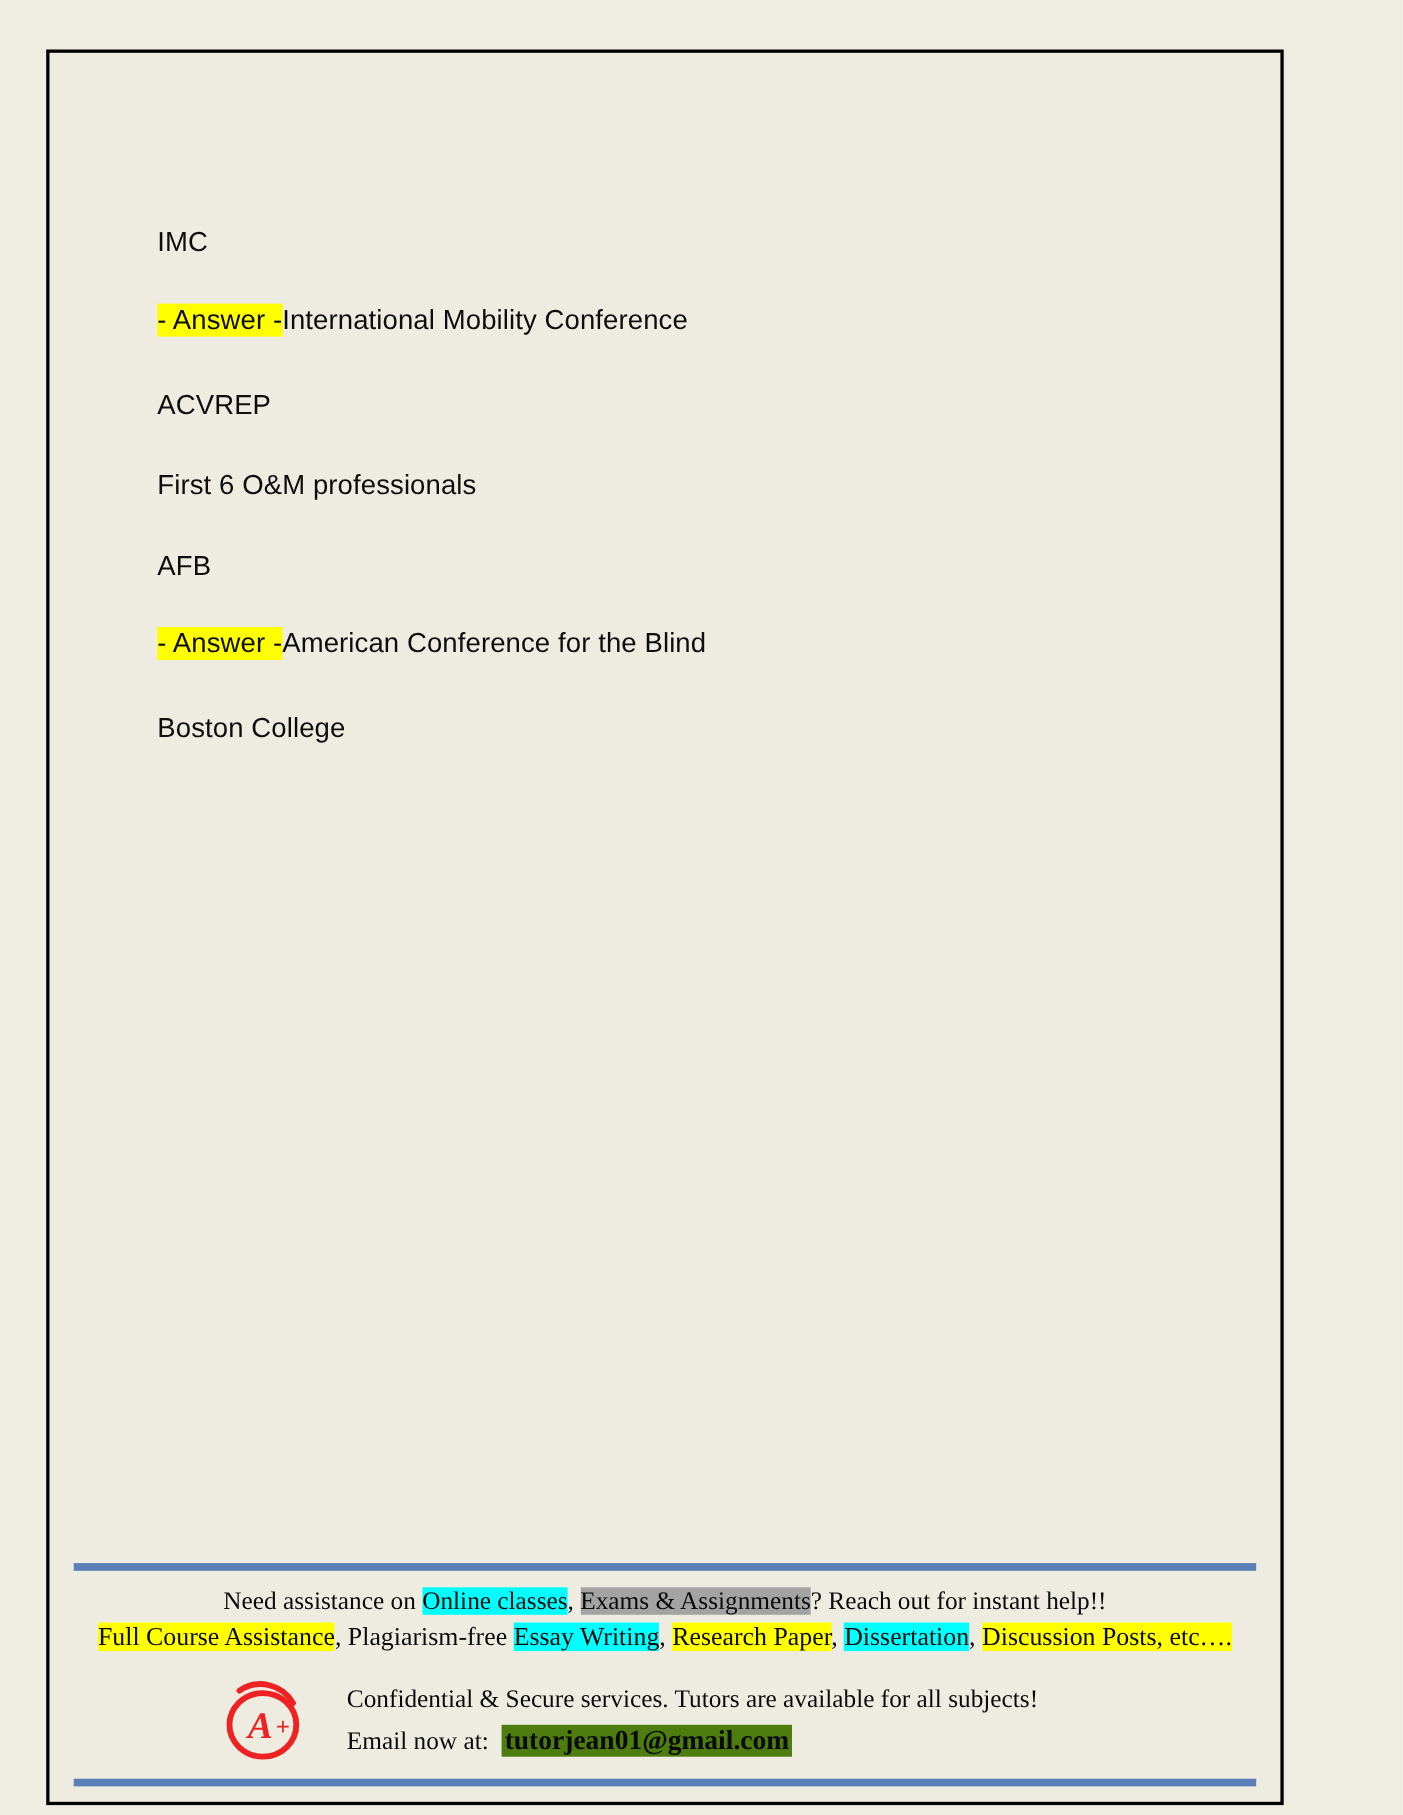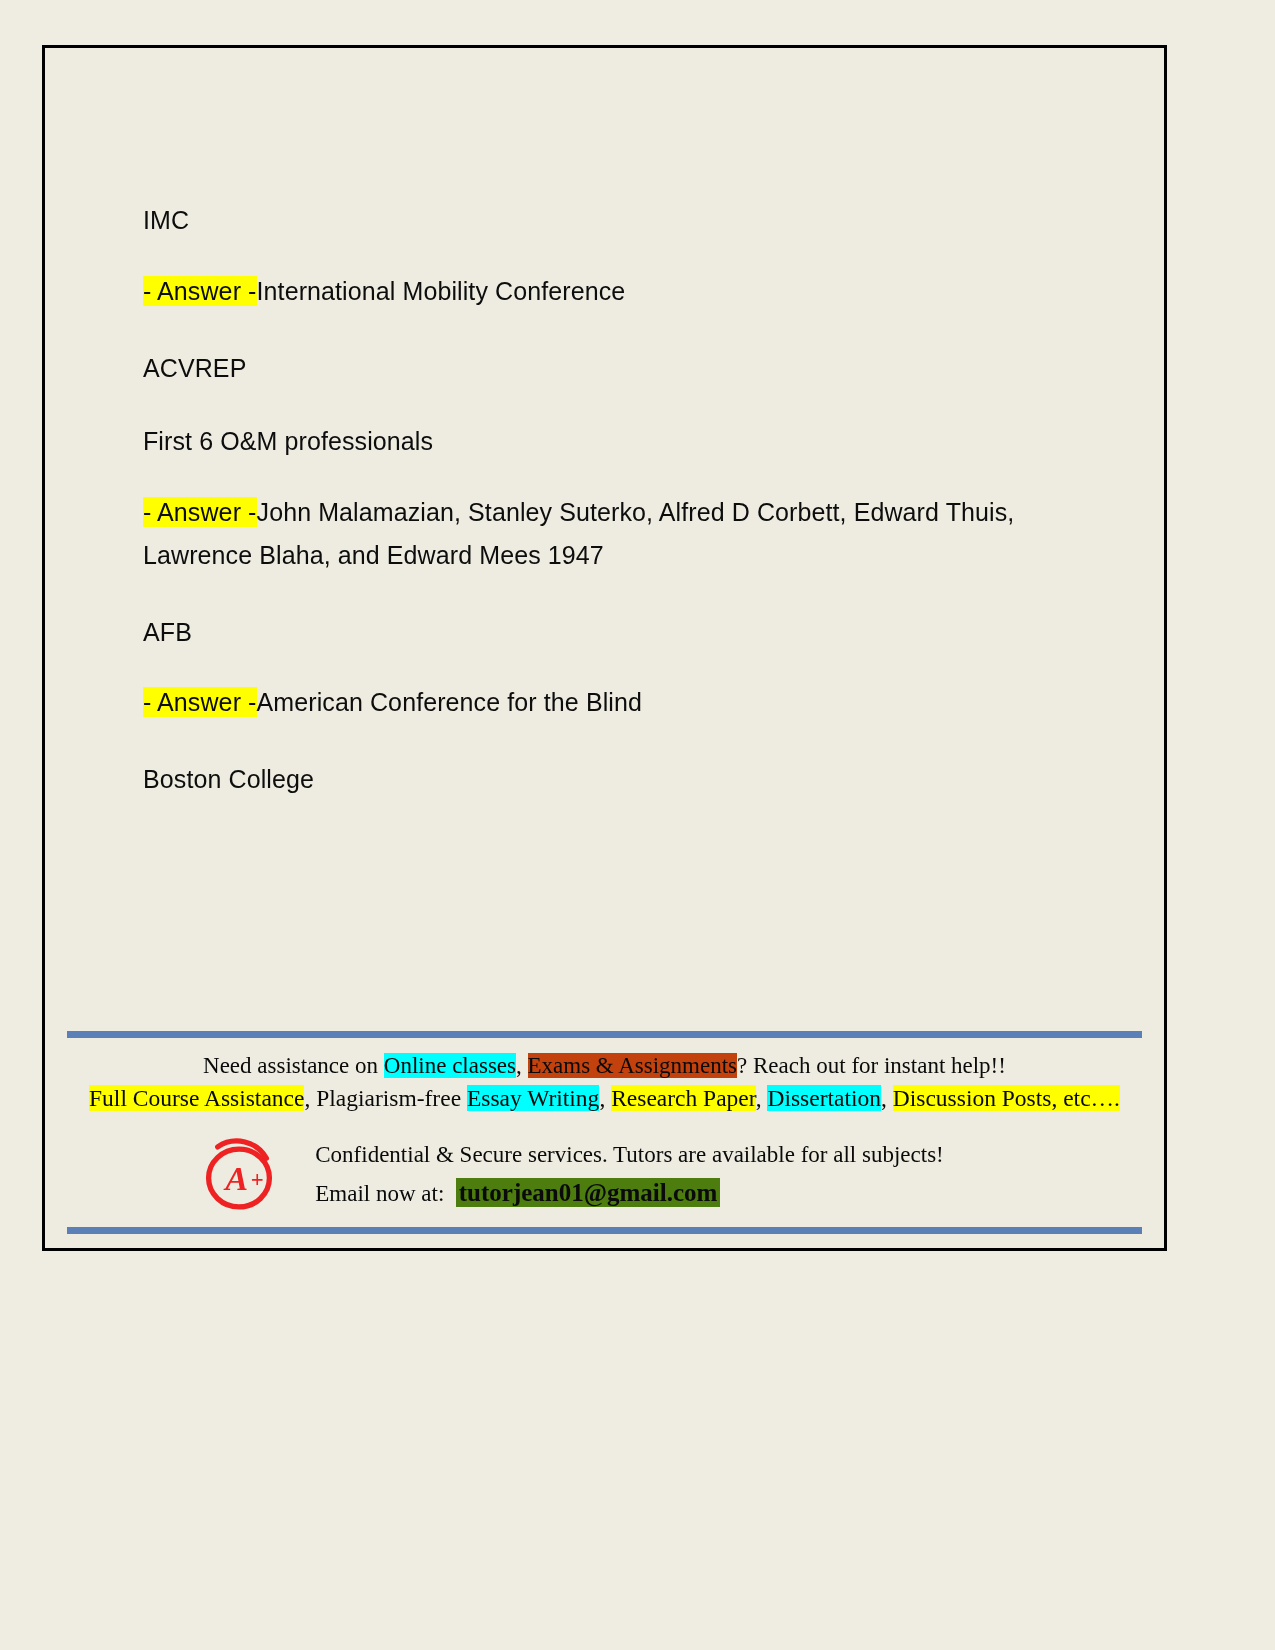--- a/index.html
+++ b/index.html
@@ -15,21 +15,21 @@
     position: relative;
     overflow: hidden;
   }
 
   
   .page {
     position: absolute;
     left: 42px;
     top: 45px;
     width: 1125px;
-    height: 1206px;
+    height: 1596px;
     border: 3px solid #000000;
     background: #eeece1;
     box-sizing: border-box;
   }
 
   
   .content {
     position: absolute;
     left: 98px;
     top: 155px;
@@ -94,21 +94,21 @@
     white-space: nowrap;
   }
   .ad-line-2 {
     font-size: 23.5px;
     margin-top: 1px;
     text-align: center;
   }
 
   .hl-y  { background: #ffff00; }
   .hl-c  { background: #00ffff; }
-  .hl-g  { background: #c2410c; }
+  .hl-g  { background: #a3a3a3; }
 
   .ad-bottom {
     display: flex;
     align-items: center;
     justify-content: center;
     margin-top: 22px;
     padding-left: 6px;
   }
 
   .logo {
@@ -150,21 +150,20 @@
       <p class="question">IMC</p>
       <p class="answer"><span class="hl-answer">- Answer -</span><span>International Mobility Conference</span></p>
     </div>
 
     <div class="qa-block">
       <p class="question">ACVREP</p>
     </div>
 
     <div class="qa-block">
       <p class="question">First 6 O&amp;M professionals</p>
-      <p class="answer"><span class="hl-answer">- Answer -</span><span>John Malamazian, Stanley Suterko, Alfred D Corbett, Edward Thuis, Lawrence Blaha, and Edward Mees 1947</span></p>
     </div>
 
     <div class="qa-block">
       <p class="question">AFB</p>
       <p class="answer"><span class="hl-answer">- Answer -</span><span>American Conference for the Blind</span></p>
     </div>
 
     <div class="qa-block">
       <p class="question">Boston College</p>
     </div>

